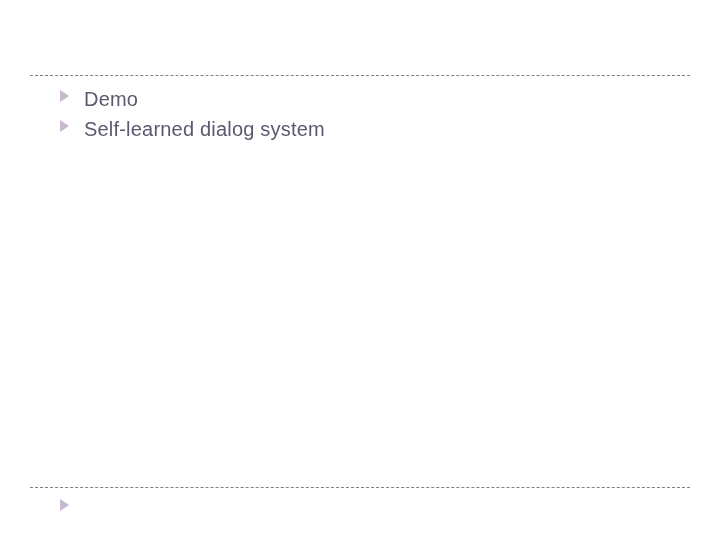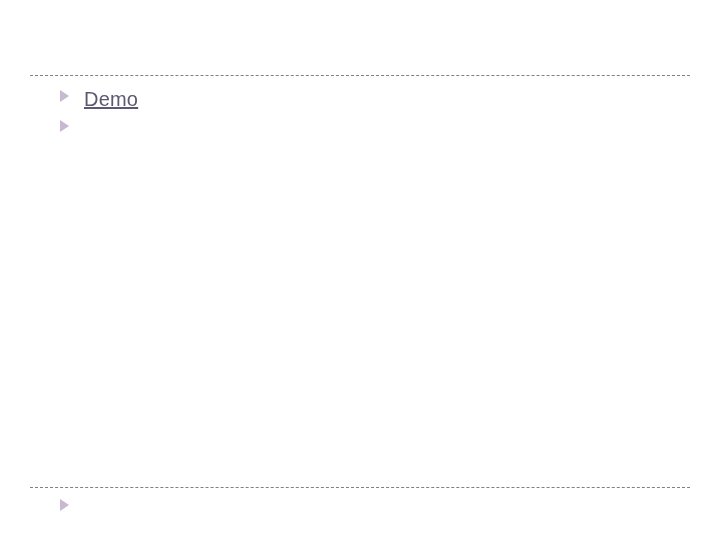--- a/index.html
+++ b/index.html
@@ -52,21 +52,20 @@
       align-items: center;
       justify-content: flex-start;
       margin-top: 5px;
     }
     .bullet-marker svg {
       display: block;
     }
     .bullet-text {
       font-size: 20px;
       color: #5c5870;
-      text-decoration: underline;
       text-decoration-color: #5c5870;
       letter-spacing: 0.2px;
     }
     .footer-marker {
       position: absolute;
       left: 60px;
       top: 497px;
     }
   </style>
 </head>
@@ -86,20 +85,21 @@
       </span>
       <span class="bullet-text">Demo</span>
     </div>
 
     <div class="bullet-item">
       <span class="bullet-marker">
         <svg width="9" height="12" viewBox="0 0 9 12">
             <path d="M0 0 L9 6 L0 12 Z" fill="#c8b8d0"></path>
           </svg>
       </span>
+      <span class="bullet-text">Self-learned dialog system</span>
     </div>
 
 
   </div>
 
   <div class="dashed-line dashed-bottom"></div>
 
   <div class="footer-marker">
     <svg width="9" height="12" viewBox="0 0 9 12">
         <path d="M0 0 L9 6 L0 12 Z" fill="#c8b8d0"></path>

